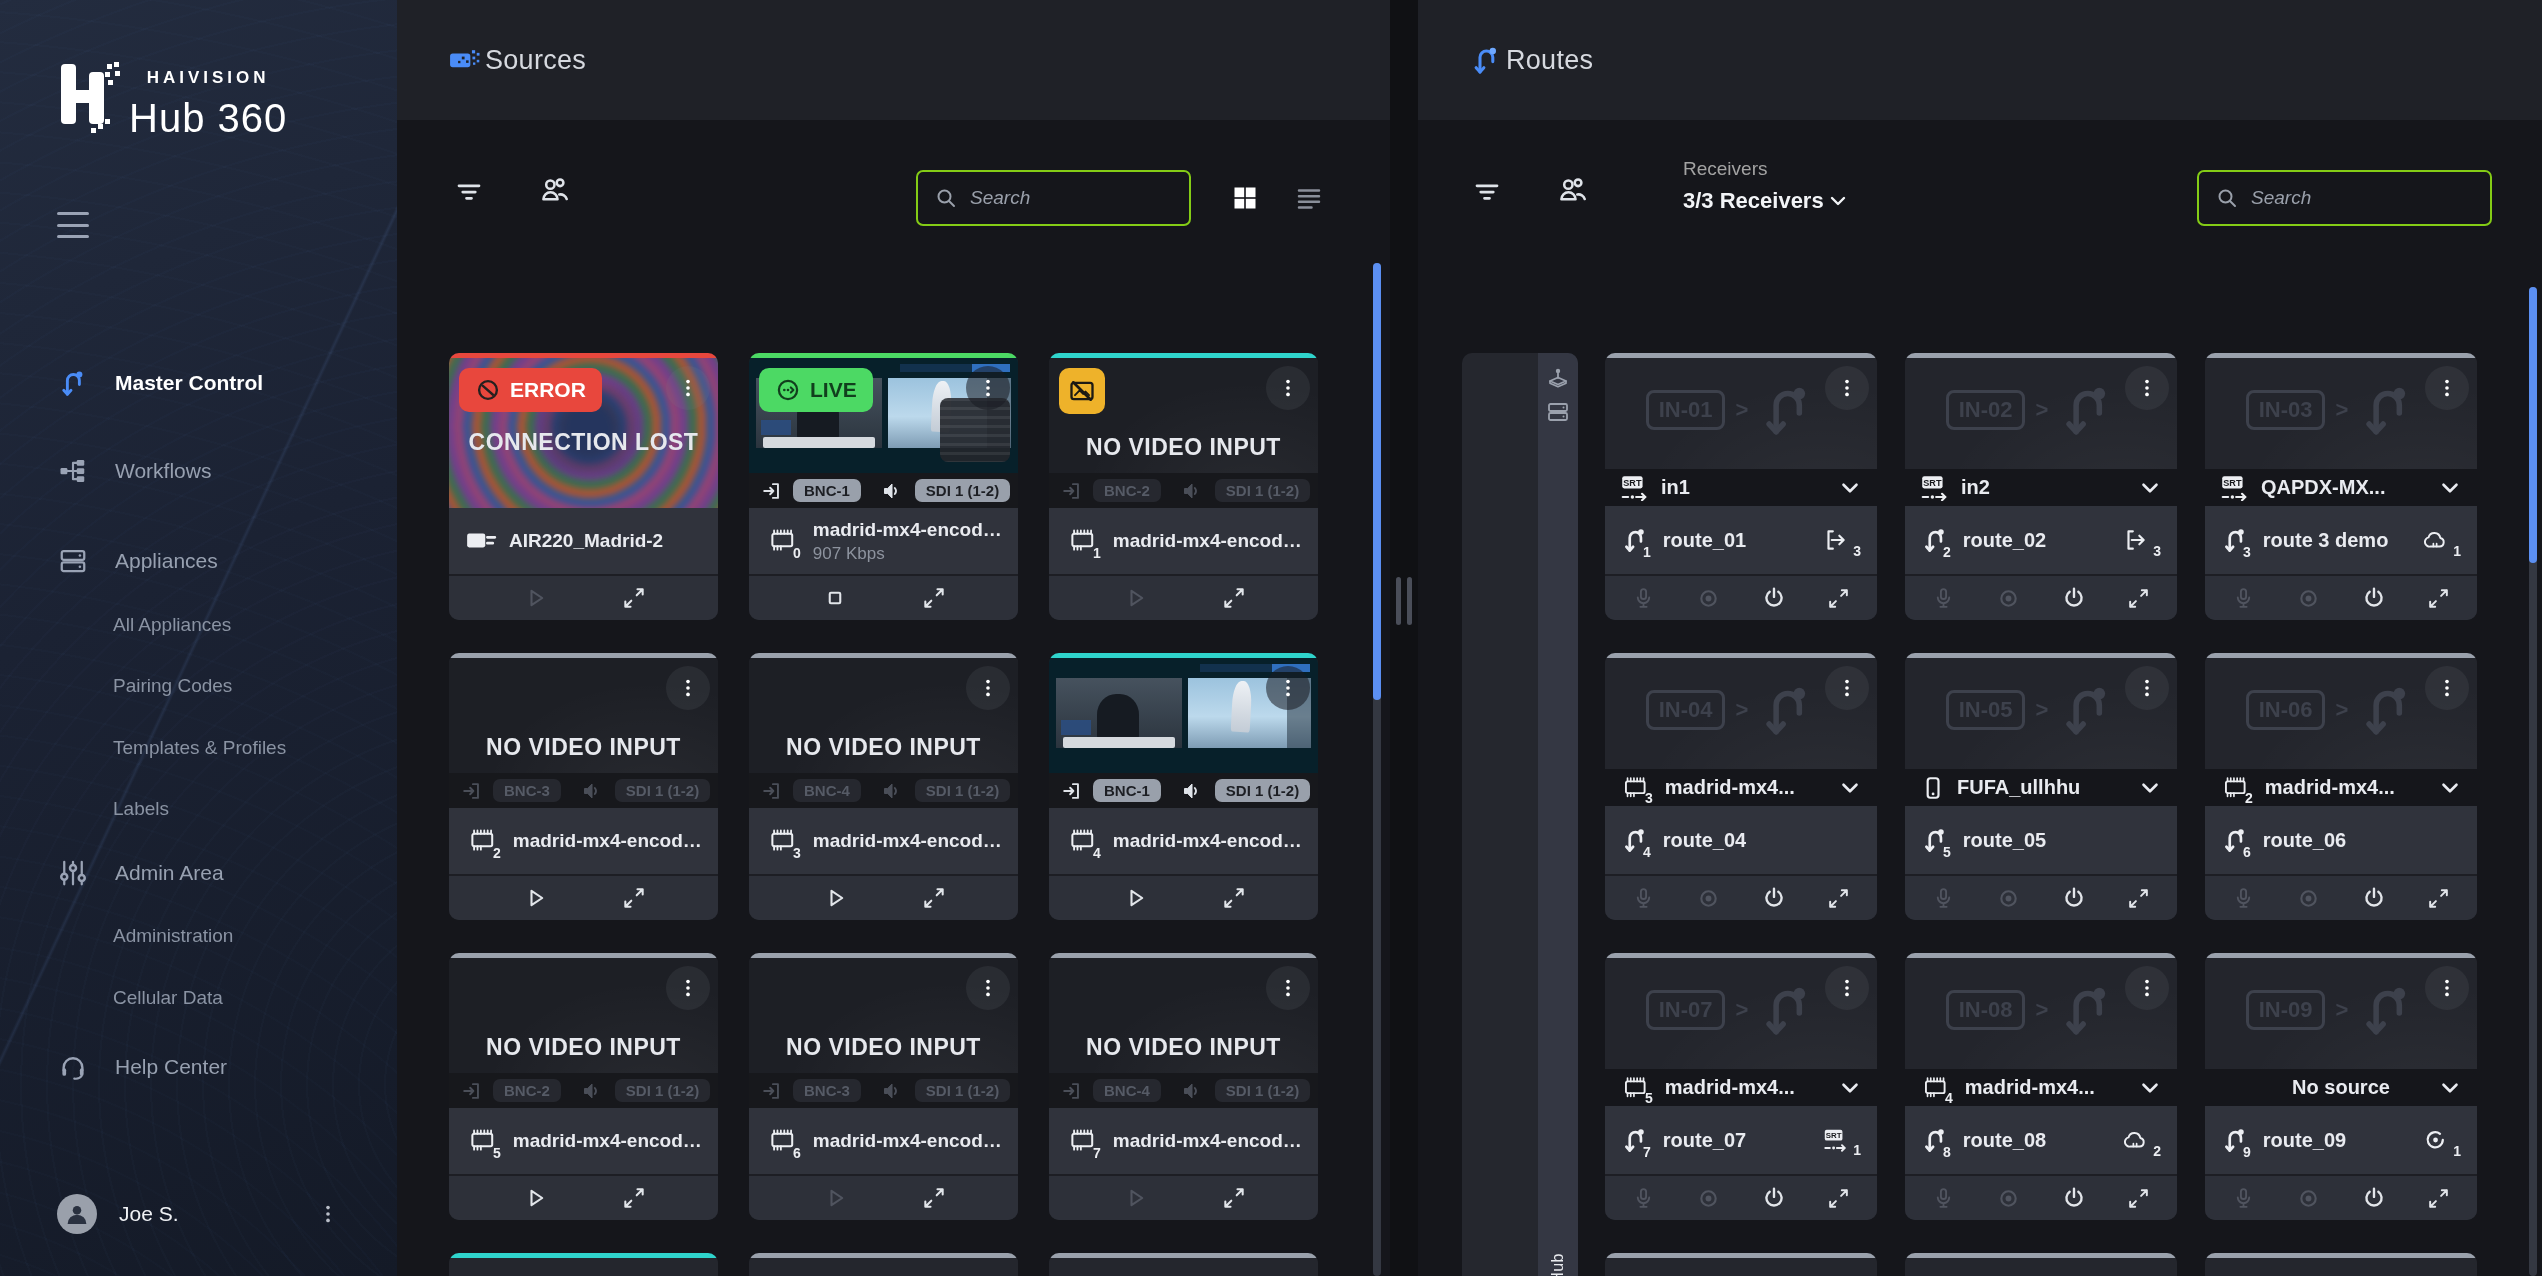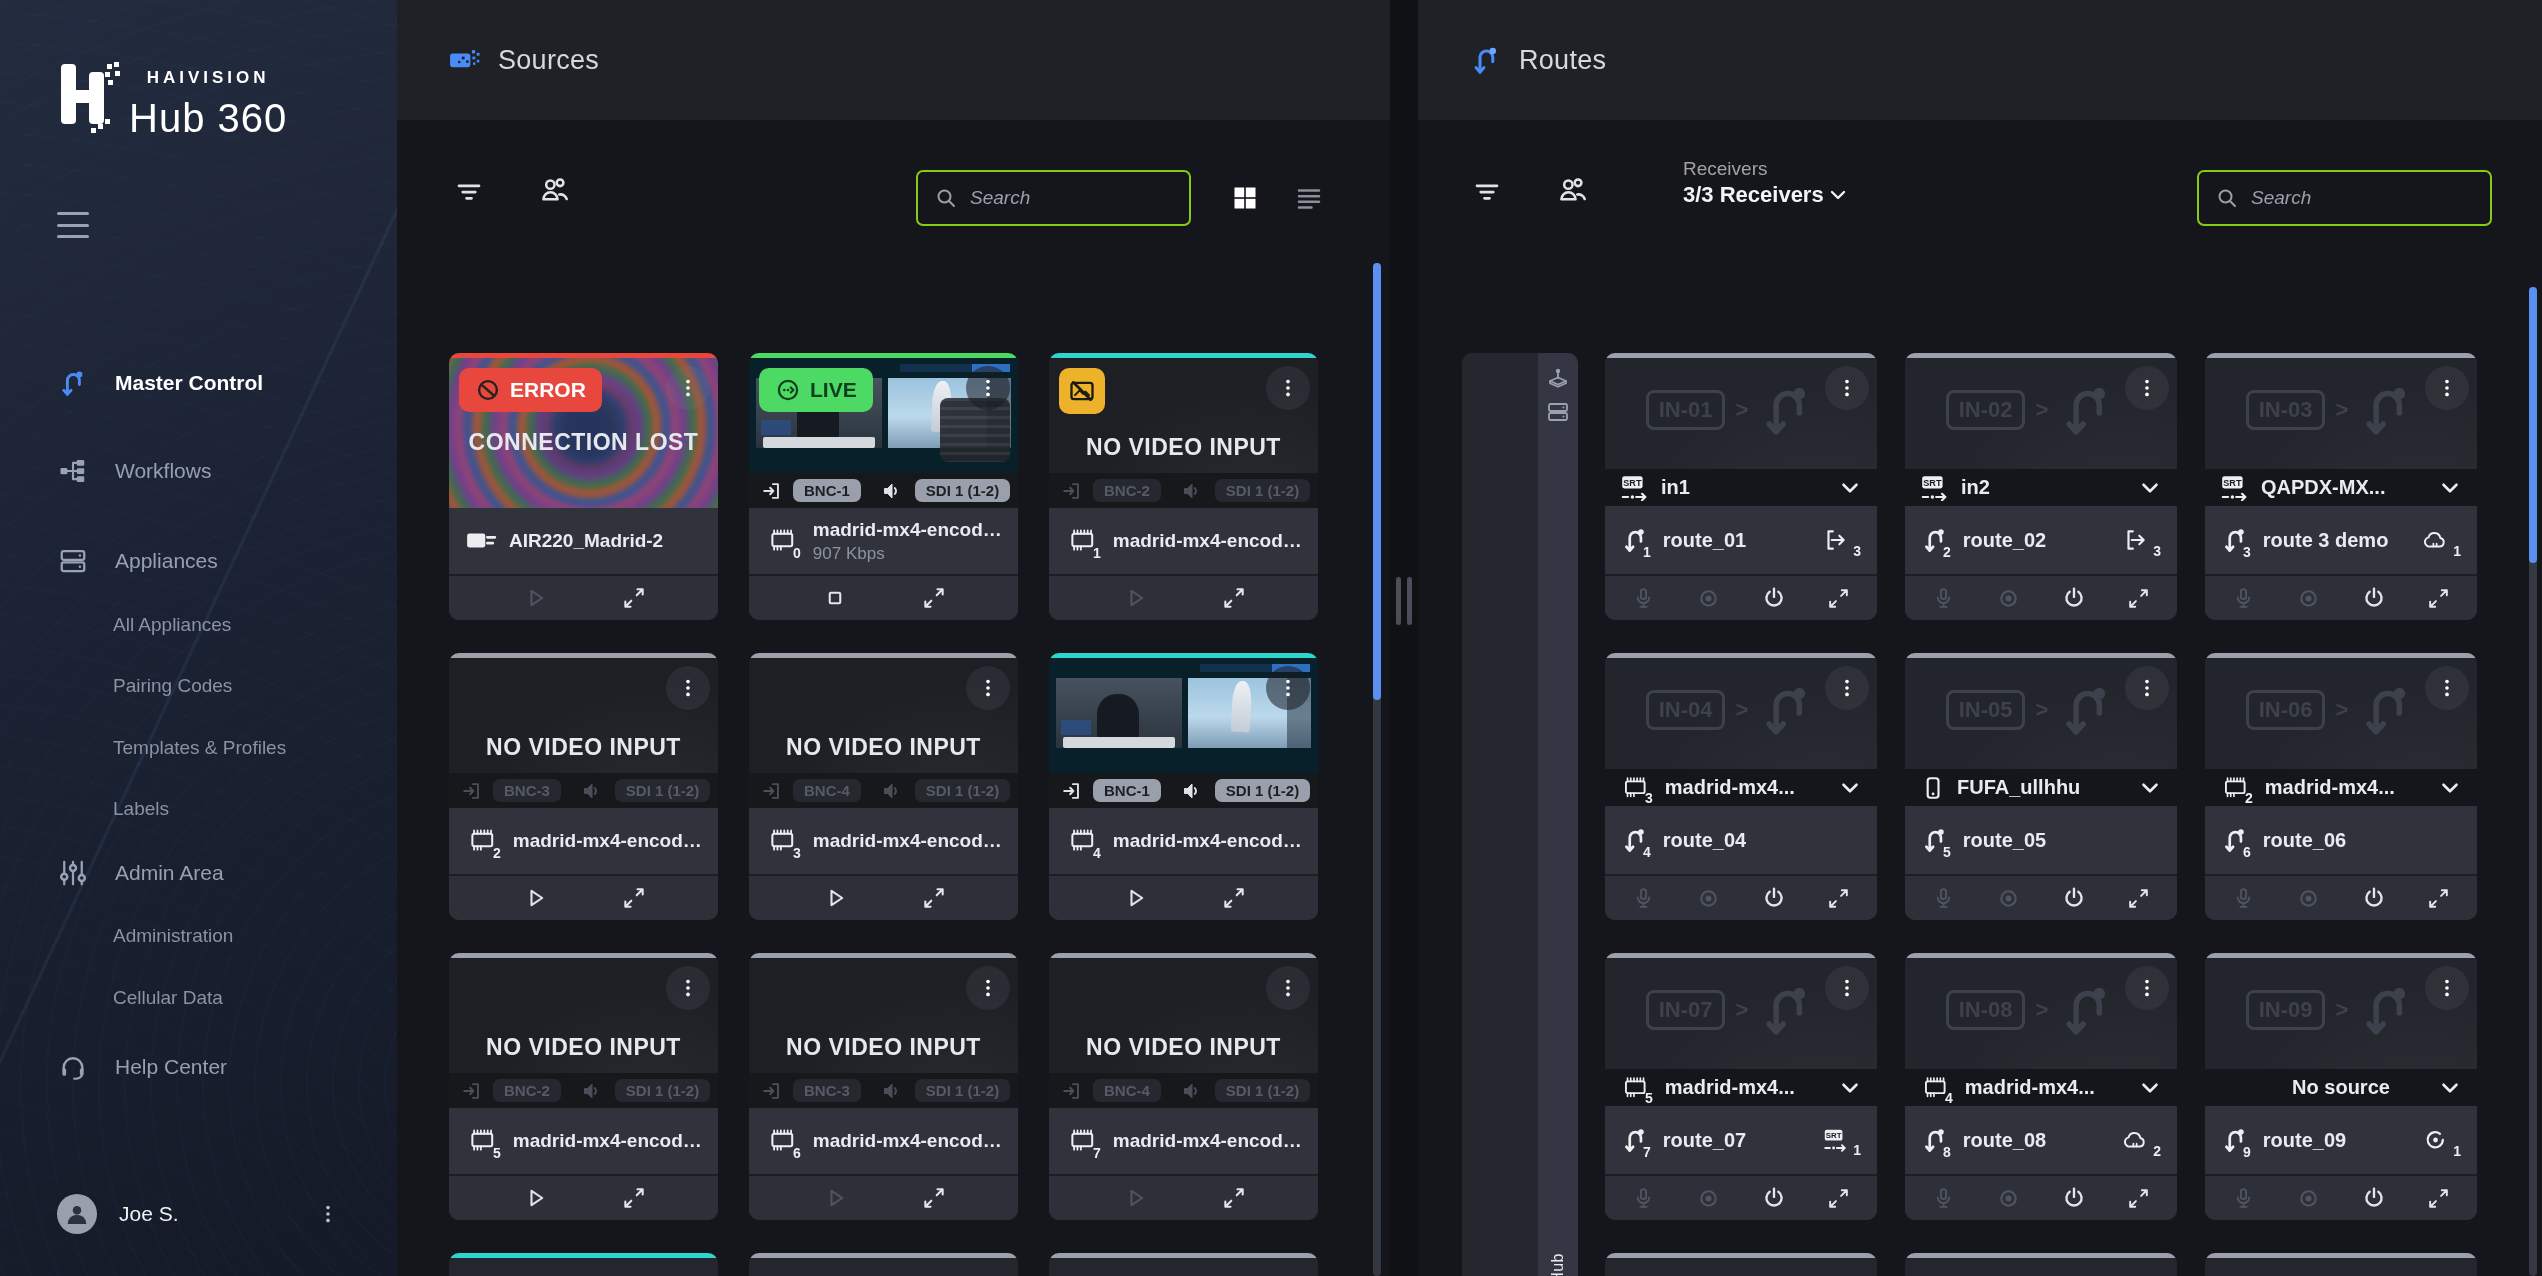--- a/index.html
+++ b/index.html
@@ -41,36 +41,36 @@
   .nav-item.active { color:#ffffff; font-weight:700; }
   .nav-item.active .ni-icon { color:#4a8cf7; }
   .nav-item.sub { padding-left:113px; font-size:19px; color:#8a93a3; }
   .user-row { position:absolute; left:0; top:1188px; width:100%; height:52px; display:flex; align-items:center; padding-left:57px; gap:22px; }
   .avatar { width:40px; height:40px; border-radius:50%; background:#9aa0ab; display:grid; place-items:center; overflow:hidden; color:#2a3140; }
   .user-name { color:#f0f2f5; font-size:21px; }
   .user-kebab { position:absolute; left:308px; top:6px; width:40px; height:40px; color:#b9bec8; display:grid; place-items:center; }
 
   
   .panel { position:absolute; top:0; height:1276px; }
-  .panel-header { position:absolute; left:0; top:0; right:0; height:120px; background:#1f2127; display:flex; align-items:center; gap:17px; padding-left:52px; }
+  .panel-header { position:absolute; left:0; top:0; right:0; height:120px; background:#1f2127; display:flex; align-items:center; gap:4px; padding-left:52px; }
   .panel-title { color:#d6d9df; font-size:27px; font-weight:500; letter-spacing:.3px; }
   .panel-content { position:absolute; left:0; right:0; top:120px; bottom:0; background:#15161b; overflow:hidden; }
   .sources-panel { left:397px; width:993px; }
   .routes-panel { left:1418px; width:1124px; }
   .divider { position:absolute; left:1390px; top:0; width:28px; height:1276px; background:#101114; z-index:4; }
   .divider .handle { position:absolute; top:577px; left:50%; transform:translateX(-50%); display:flex; gap:6px; cursor:col-resize; }
   .divider .handle i { width:5px; height:48px; background:#4a4e59; border-radius:3px; }
 
   .icon-btn { position:absolute; width:40px; height:40px; display:grid; place-items:center; color:#dfe3e9; }
   .search-box { position:absolute; height:56px; border:2px solid #84cc16; border-radius:7px; display:flex; align-items:center; padding:0 16px; gap:12px; color:#9aa0ab; background:transparent; }
   .search-box input { background:transparent; border:none; outline:none; color:#cdd1d8; font-size:19px; font-style:italic; width:100%; font-family:"Liberation Sans",sans-serif; }
   .search-box input::placeholder { color:#9aa0ab; }
   .recv-block { position:absolute; left:265px; top:38px; cursor:pointer; }
   .recv-label { color:#a3a3a3; font-size:19px; }
-  .recv-value { display:flex; align-items:center; gap:2px; color:#f2f4f7; font-size:22px; font-weight:600; margin-top:2px; }
+  .recv-value { display:flex; align-items:center; gap:2px; color:#f2f4f7; font-size:22px; font-weight:600; margin-top:8px; }
 
   
   .grid { position:absolute; display:grid; grid-auto-rows:267px; row-gap:33px; }
   #source-grid { left:52px; top:233px; grid-template-columns:repeat(3,269px); column-gap:31px; }
   #route-grid  { left:187px; top:233px; grid-template-columns:repeat(3,272px); column-gap:28px; }
 
   
   .card { position:relative; border-radius:10px; overflow:hidden; display:flex; flex-direction:column; background:#26282f; }
   .card-top { height:5px; flex:none; }
   .img { position:relative; flex:1; background:#1d1f25; overflow:hidden; }

